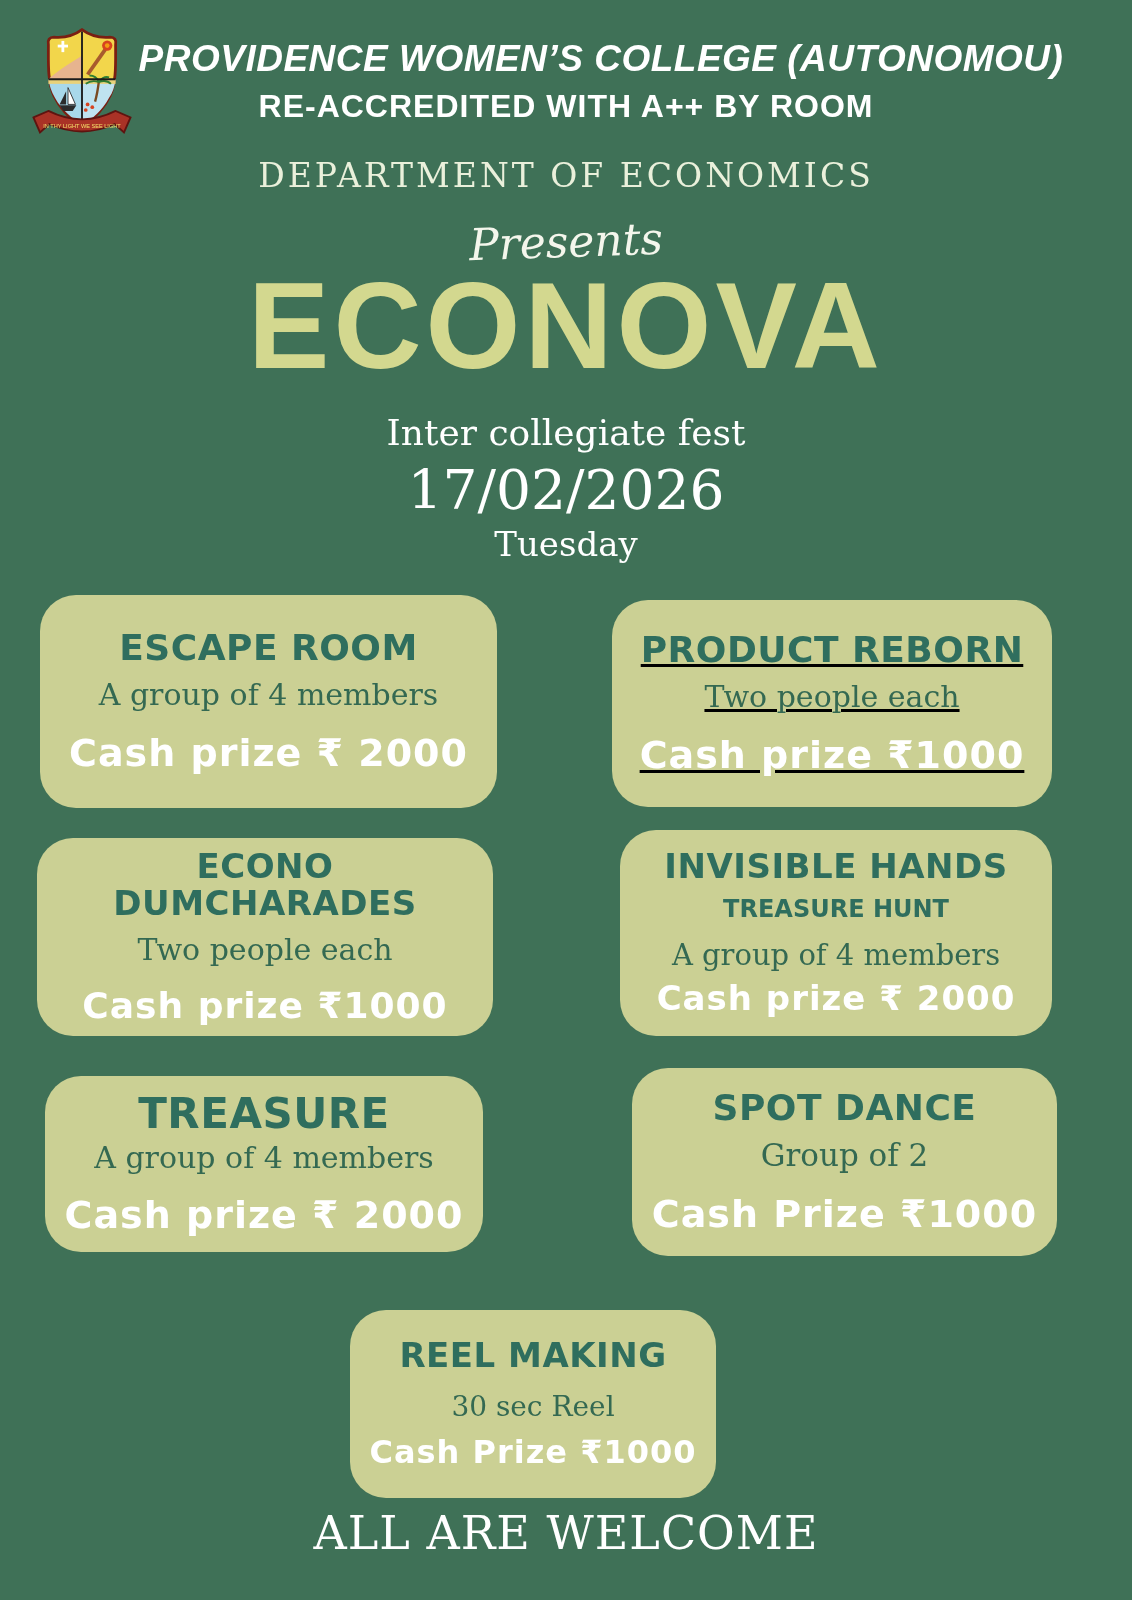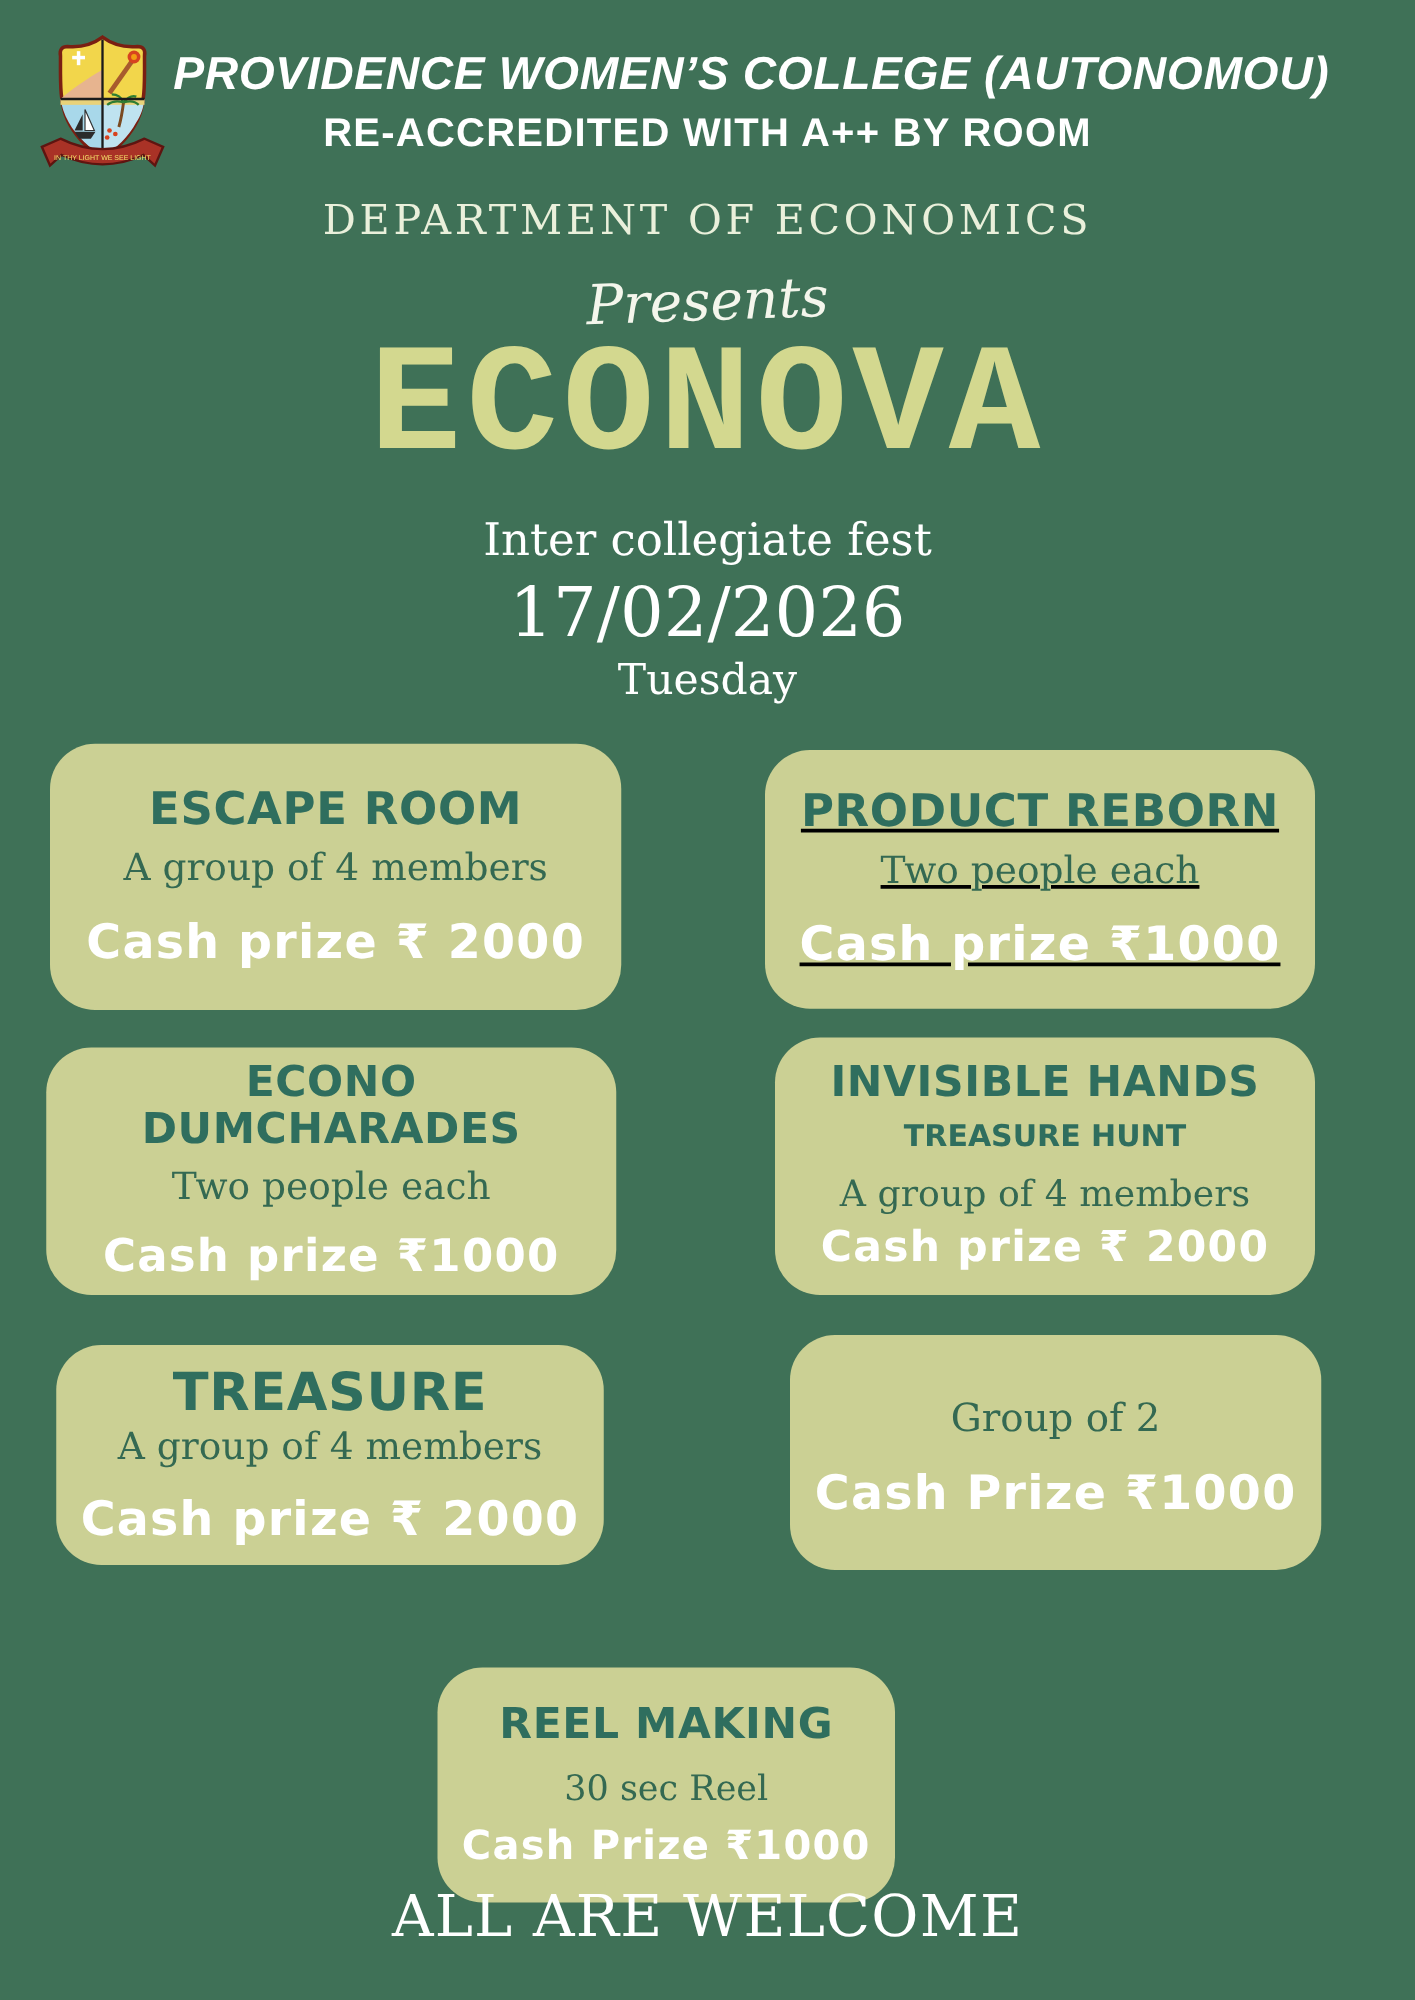--- a/index.html
+++ b/index.html
@@ -39,21 +39,21 @@
     position:absolute; top:216px; left:0; right:0;
     text-align:center;
     font-family:"DejaVu Serif", serif;
     font-style:italic; font-weight:300;
     font-size:44px; color:#F4F6EC;
     transform:rotate(-2deg);
   }
   .fest-title {
     position:absolute; top:262px; left:0; right:0; margin:0;
     text-align:center;
-    font-family:Liberation Mono, monospace;
+    font-family:Liberation Sans, sans-serif;
     font-size:122px; font-weight:800; letter-spacing:4px;
     line-height:1.05;
     color:#D3D88F;
   }
   .fest-subtitle {
     position:absolute; top:412px; left:0; right:0;
     text-align:center;
     font-family:"DejaVu Serif", serif;
     font-size:36px; color:#ffffff;
   }
@@ -101,21 +101,21 @@
     font-weight:800; font-size:38px;
     color:#ffffff; letter-spacing:1px;
     margin-top:18px;
   }
   .card-1 { left:40px;  top:595px;  width:457px; height:213px; }
   .card-2 { left:612px; top:600px;  width:440px; height:207px;text-decoration:underline; }
   .card-3 { left:37px;  top:838px;  width:456px; height:198px; }
   .card-4 { left:620px; top:830px;  width:432px; height:206px; }
   .card-5 { left:45px;  top:1076px; width:438px; height:176px; }
   .card-6 { left:632px; top:1068px; width:425px; height:188px; }
-  .card-7 { left:350px; top:1310px; width:366px; height:188px;margin-top:24px; }
+  .card-7 { left:350px; top:1310px; width:366px; height:188px; }
   .card-3 .etitle { font-size:34px; }
   .card-3 .eprize { font-size:36px; }
   .card-4 .etitle { font-size:34px; }
   .card-4 .eteam  { margin-top:16px; font-size:29px; }
   .card-4 .eprize { font-size:34px; margin-top:6px; }
   .card-5 .etitle { font-size:42px; }
   .card-5 .eteam  { margin-top:4px; }
   .card-6 .eteam  { font-size:31px; }
   .card-7 .etitle { font-size:34px; }
   .card-7 .eteam  { font-size:28px; margin-top:16px; }
@@ -205,20 +205,21 @@
     <div class="eprize">Cash prize ₹ 2000</div>
   </div>
 
   <div class="card card-5">
     <div class="etitle">TREASURE</div>
     <div class="eteam">A group of 4 members</div>
     <div class="eprize">Cash prize ₹ 2000</div>
   </div>
 
   <div class="card card-6">
+    <div class="etitle">SPOT DANCE</div>
     <div class="eteam">Group of 2</div>
     <div class="eprize">Cash Prize ₹1000</div>
   </div>
 
   <div class="card card-7">
     <div class="etitle">REEL MAKING</div>
     <div class="eteam">30 sec Reel</div>
     <div class="eprize">Cash Prize ₹1000</div>
   </div>
 

